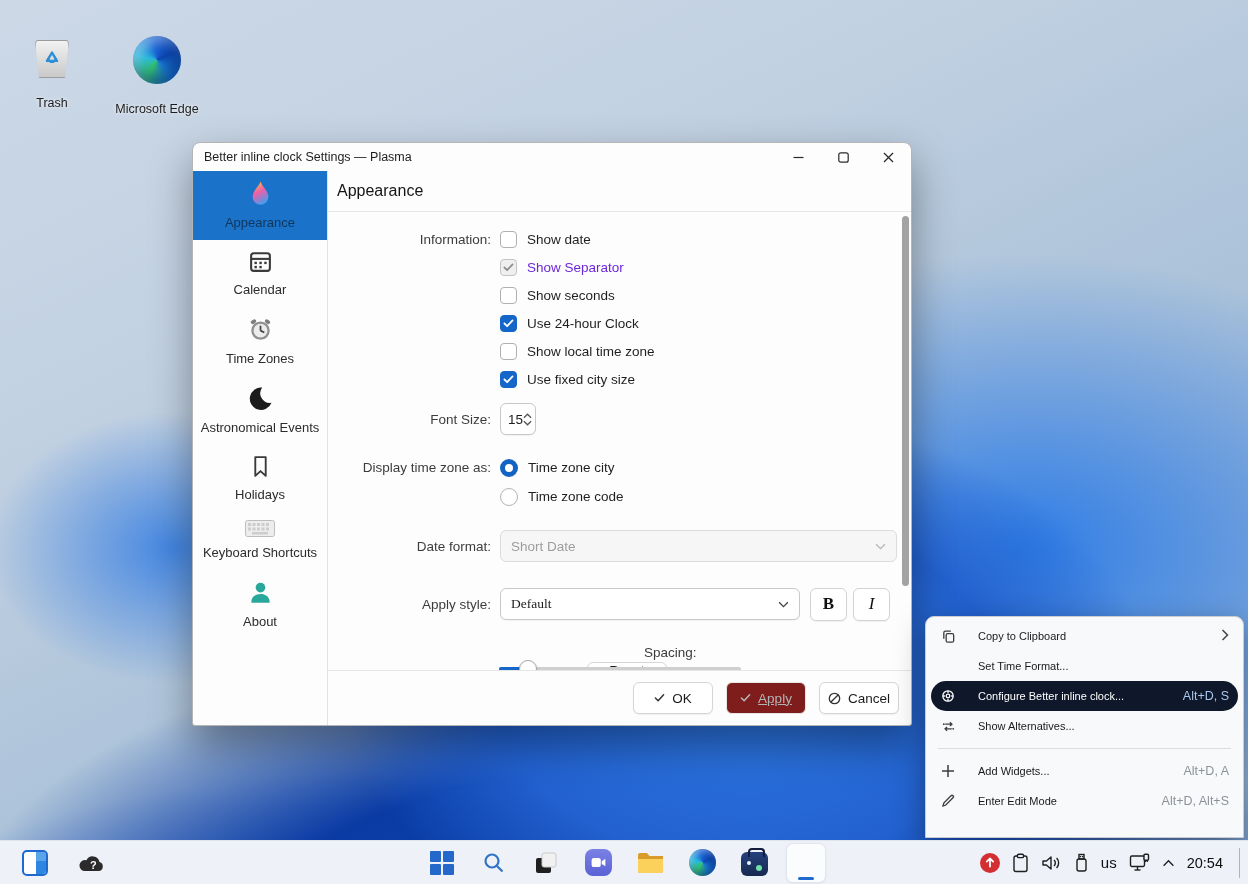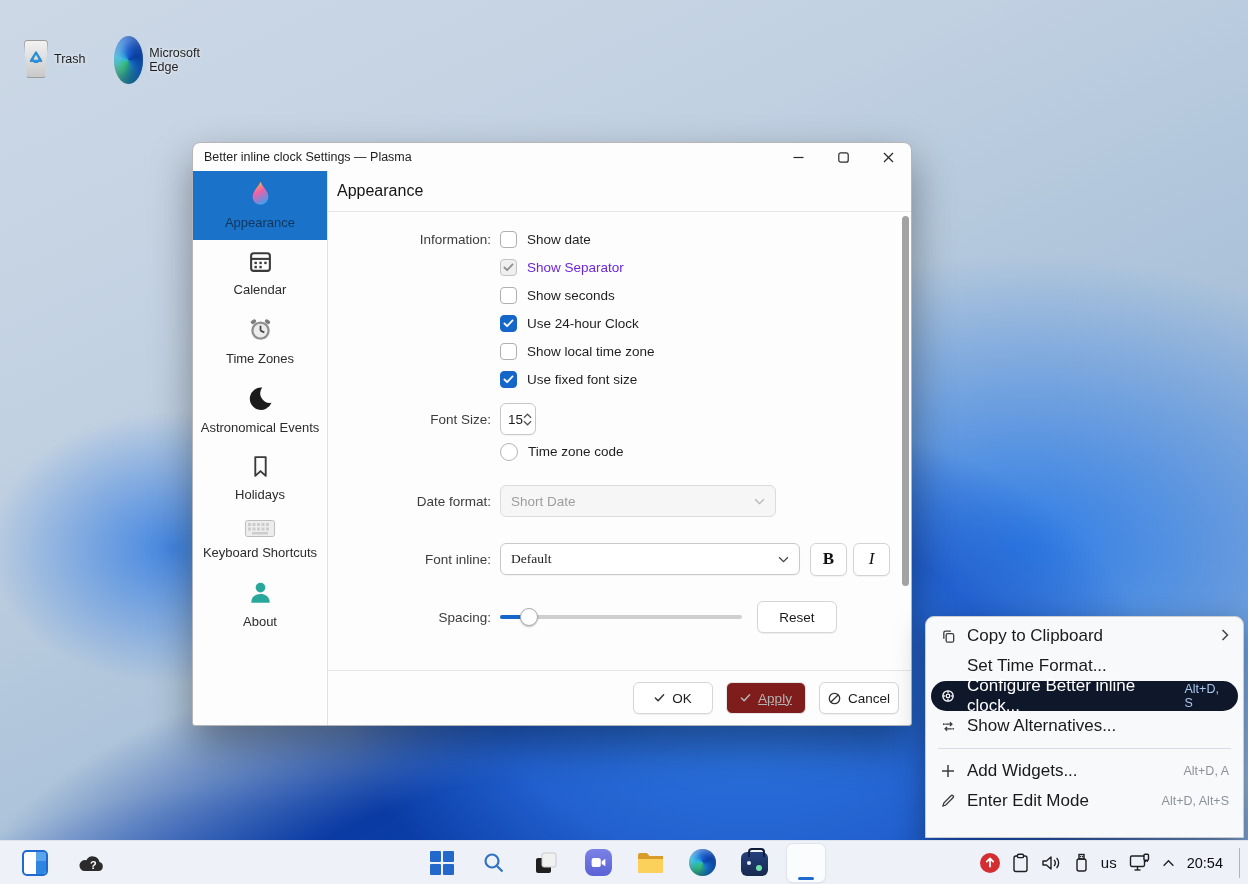--- a/index.html
+++ b/index.html
@@ -11,21 +11,21 @@
     background:
       radial-gradient(ellipse 300px 220px at 14% 62%, rgba(47,122,226,.85) 0%, rgba(47,122,226,0) 62%),
       radial-gradient(ellipse 560px 380px at 60% 78%, #2e78e2 0%, #2261cf 45%, rgba(34,97,207,0) 72%),
       radial-gradient(ellipse 640px 420px at 82% 62%, #2f7de6 0%, rgba(47,125,230,0) 70%),
       radial-gradient(ellipse 900px 420px at 52% 108%, #0f47b2 0%, #0a3ba4 45%, rgba(10,59,164,0) 78%),
       radial-gradient(ellipse 760px 300px at 30% 112%, #1a55c4 0%, rgba(26,85,196,0) 72%),
       linear-gradient(155deg, #ccd8e6 0%, #c2d1e2 30%, #aec4da 55%, #9db8d6 75%, #8fb0d2 100%);
   }
 
   
-  .desktop-icon { position:absolute; display:flex; flex-direction:row; align-items:center; gap:6px; }
+  .desktop-icon { position:absolute; display:flex; flex-direction:column; align-items:center; gap:18px; }
   .desktop-icon .lbl { font-size:12.5px; color:#1d1d1d; text-shadow:0 0 4px rgba(255,255,255,.9); }
   .trash-body { width:34px; height:38px; background:linear-gradient(#f2f2f2,#c9c9c9); border:1px solid #9b9b9b;
     border-radius:3px 3px 5px 5px; clip-path:polygon(0 0,100% 0,88% 100%,12% 100%); display:flex; align-items:center; justify-content:center; }
   .edge-ball { width:48px; height:48px; border-radius:50%;
     background: conic-gradient(from 210deg, #35c56a, #29b8dd, #1b62d4, #0c46ae, #1b7fd4, #35c56a);
     box-shadow: inset -6px -8px 14px rgba(6,42,120,.55), inset 5px 6px 10px rgba(255,255,255,.35); }
 
   
   .window { position:absolute; left:192px; top:142px; width:720px; height:584px;
     background:#fdfdfd; border:1px solid #b5b5b5; border-radius:8px 8px 3px 3px;
@@ -91,21 +91,21 @@
   .btn.disabled { background:#7f1d1d; border-color:#e6e6e6; color:#b3b3b3; box-shadow:none;text-decoration:underline; }
 
   .footer { height:54px; flex:0 0 auto; display:flex; align-items:center; justify-content:flex-end; gap:13px; padding-right:12px; }
   .footer .btn { width:80px; padding:0; }
 
   
   .ctx-menu { position:absolute; left:925px; top:616px; width:319px; height:222px; background:#f7f9fb;
     border:1px solid #c9cdd2; border-radius:9px 9px 0 0; box-shadow:0 10px 30px rgba(0,0,0,.35); padding-top:4px; }
   .ctx-item { height:30px; display:flex; align-items:center; padding:0 14px 0 13px; }
   .ctx-ico { width:18px; flex:0 0 auto; display:flex; align-items:center; justify-content:center; }
-  .ctx-lbl { font-size:17px; color:#1a1a1a; margin-left:10px; }
+  .ctx-lbl { font-size:11px; color:#1a1a1a; margin-left:21px; }
   .ctx-short { margin-left:auto; font-size:12.5px; color:#8d9298; }
   .ctx-item.hl { background:#0f172a; border-radius:16px; margin:0 5px; padding:0 9px 0 8px; }
   .ctx-item.hl .ctx-lbl { color:#fff; }
   .ctx-item.hl .ctx-short { color:#a9c6ec; }
   .ctx-sep { height:1px; background:#d9dde2; margin:7px 12px; }
 
   
   .taskbar { position:absolute; left:0; bottom:0; width:1248px; height:44px; background:#eef2f8;
     border-top:1px solid #dfe5ee; display:flex; align-items:center; }
   .tb-left { position:absolute; left:16px; display:flex; align-items:center; gap:18px; }
@@ -313,71 +313,76 @@
           <span class="checkbox"></span>
           <span class="cb-label">Show local time zone</span>
         </div>
         <div class="frow cb-row">
           <span class="flabel"></span>
           <span class="checkbox checked">
             <svg width="11" height="9" viewBox="0 0 12 10" fill="none" stroke="#fff" stroke-width="2" stroke-linecap="round" stroke-linejoin="round">
                 <path d="M1.5 5 L4.5 8 L10.5 1.5"></path>
               </svg>
           </span>
-          <span class="cb-label">Use fixed font size</span>
+          <span class="cb-label">Use fixed city size</span>
         </div>
 
         <div class="frow" style="margin-top:8px; height:36px;">
           <span class="flabel">Font Size:</span>
           <div class="spinbox">
             <span class="spin-val">15</span>
             <span class="spin-arrows">
               <svg width="9" height="6" viewBox="0 0 10 6" fill="none" stroke="#555" stroke-width="1.4">
                   <path d="M1 5 L5 1 L9 5"></path>
                 </svg>
               <svg width="9" height="6" viewBox="0 0 10 6" fill="none" stroke="#555" stroke-width="1.4">
                   <path d="M1 1 L5 5 L9 1"></path>
                 </svg>
             </span>
           </div>
         </div>
 
+        <div class="frow radio-row" style="margin-top:16px;">
+          <span class="flabel">Display time zone as:</span>
+          <span class="radio on"></span>
+          <span class="cb-label">Time zone city</span>
+        </div>
         <div class="frow radio-row">
           <span class="flabel"></span>
           <span class="radio"></span>
           <span class="cb-label">Time zone code</span>
         </div>
 
         <div class="frow" style="margin-top:18px; height:34px;">
           <span class="flabel">Date format:</span>
-          <div class="dropdown disabled" style="width:276px;">
+          <div class="dropdown disabled" style="width:397px;">
             <span class="dd-val">Short Date</span>
             <svg width="11" height="7" viewBox="0 0 12 8" fill="none" stroke="#b5b5b5" stroke-width="1.5">
                 <path d="M1 1.5 L6 6.5 L11 1.5"></path>
               </svg>
           </div>
         </div>
 
         <div class="frow" style="margin-top:24px; height:34px;">
-          <span class="flabel">Font inline:</span>
+          <span class="flabel">Apply style:</span>
           <div class="dropdown" style="width:300px;font-family:Liberation Serif, serif;">
             <span class="dd-val">Default</span>
             <svg width="11" height="7" viewBox="0 0 12 8" fill="none" stroke="#444" stroke-width="1.5">
                 <path d="M1 1.5 L6 6.5 L11 1.5"></path>
               </svg>
           </div>
           <div class="sq-btn" style="margin-left:10px;">
             <span class="b-glyph">B</span>
           </div>
           <div class="sq-btn" style="margin-left:6px;">
             <span class="i-glyph">I</span>
           </div>
         </div>
 
-        <div class="frow" style="margin-top:24px; height:34px;">
+        <div class="frow" style="margin-top:24px; height:34px;flex-direction:column;">
           <span class="flabel">Spacing:</span>
           <div class="slider">
             <span class="track"></span>
               <span class="fill"></span>
               <span class="knob"></span>
           </div>
           <div class="btn" style="width:80px; margin-left:15px;">
             <span>Reset</span>
           </div>
         </div>

